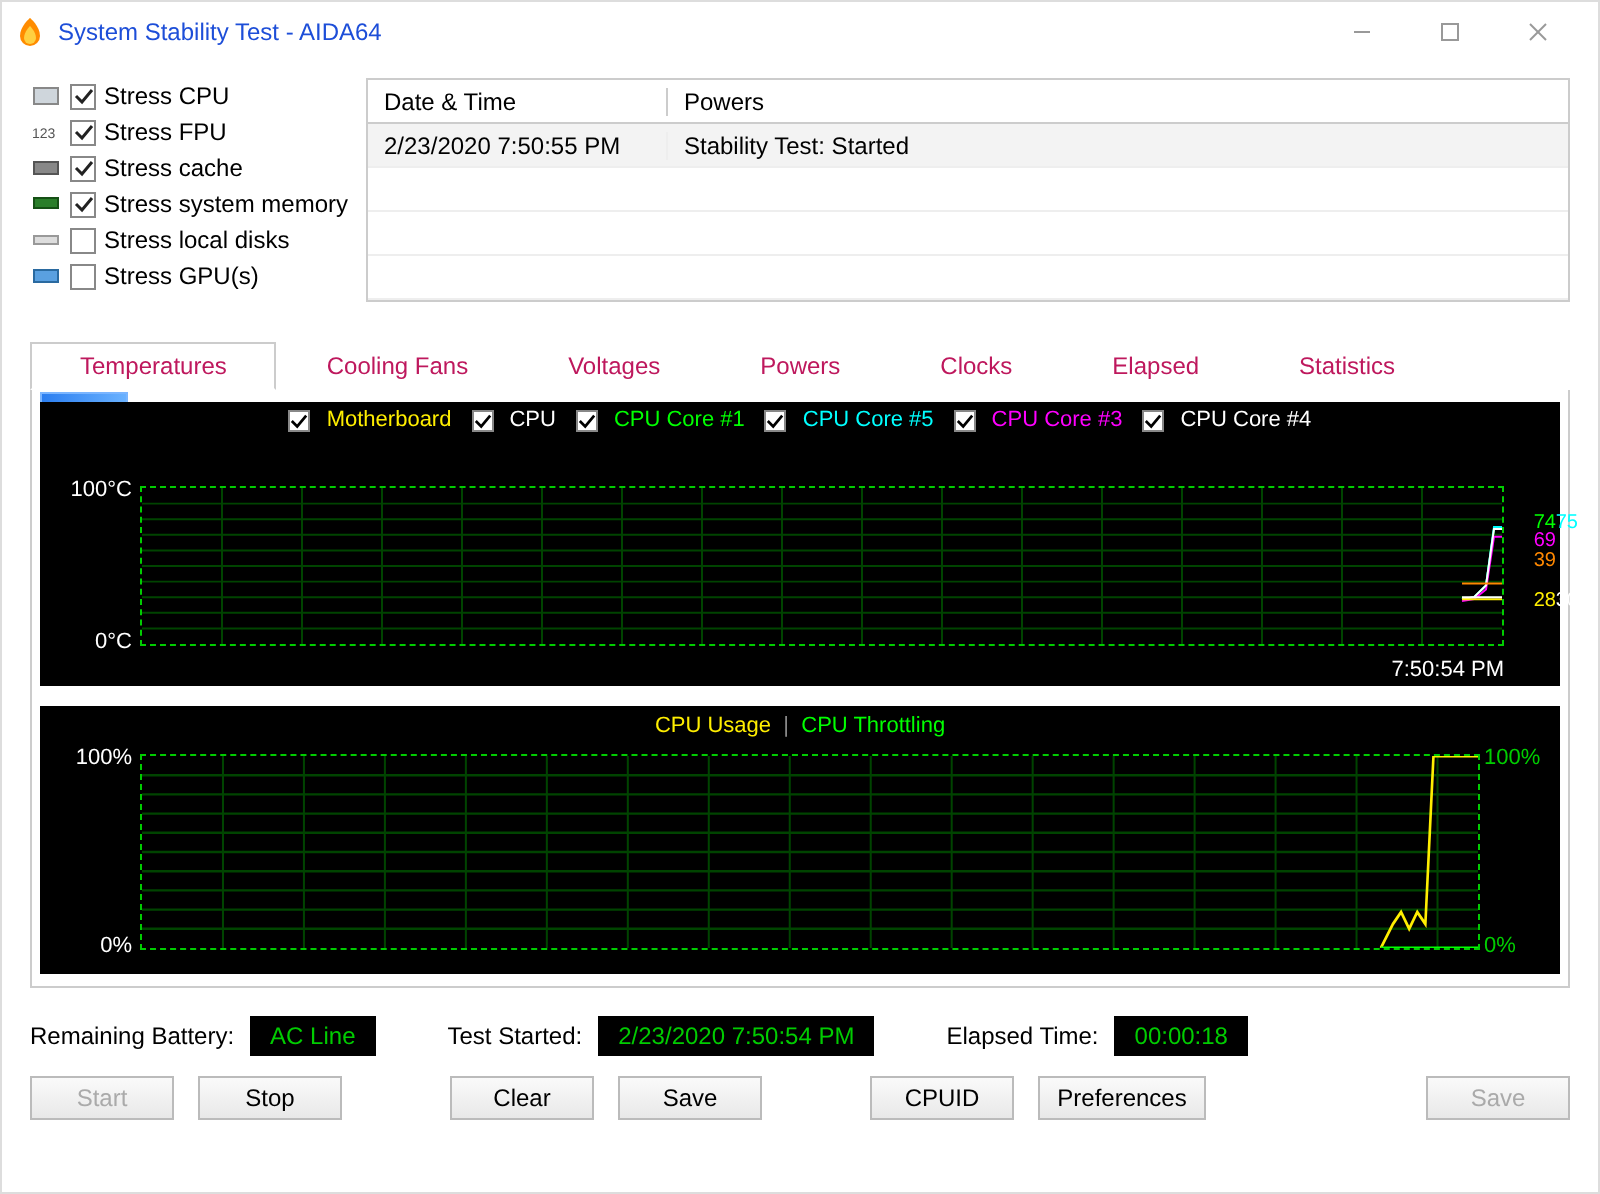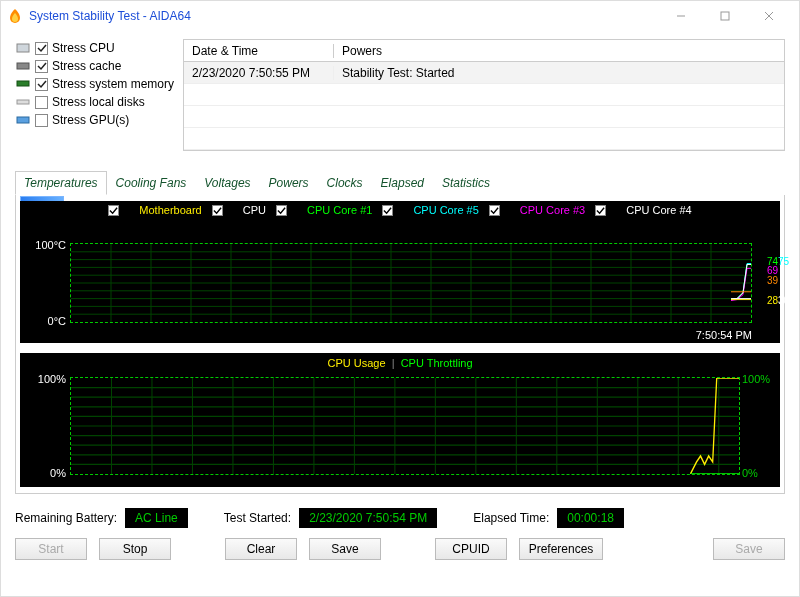--- a/index.html
+++ b/index.html
@@ -19,27 +19,27 @@
   .chk.on svg { display: block; }
   .chk svg { display: none; width: 10px; height: 10px; }
   .logtable { flex: 1; border: 1px solid #ccc; font-size: 12px; }
   .logtable .hdr, .logtable .row { display: flex; height: 22px; align-items: center; }
   .logtable .hdr { border-bottom: 1px solid #ccc; }
   .logtable .row { border-bottom: 1px solid #eee; }
   .logtable .c1 { width: 150px; padding-left: 8px; border-right: 1px solid #eee; }
   .logtable .c2 { flex: 1; padding-left: 8px; }
   .hdr .c1 { border-right: 1px solid #ccc; }
   .tabs { margin-top: 20px; display: flex; font-size: 12px; }
-  .tab { padding: 4px 8px; border: 1px solid transparent; color: #14532d; cursor: default; font-style: italic; }
+  .tab { padding: 4px 24px; border: 1px solid transparent; color: #be185d; cursor: default; }
   .tab.active { border: 1px solid #ccc; border-bottom-color: #fff; background: #fff; }
   .chartwrap { position: relative; border: 1px solid #ccc; border-top: none; padding: 6px 4px 0 4px; }
 
   .chartA { height: 142px; background: #000; position: relative; font-size: 11px; color: #fff; }
   .chartA .legend { display: flex; flex-wrap: wrap; justify-content: center; gap: 10px; padding-top: 3px; }
-  .legend .item { display: flex; align-items: center; gap: 20px; }
+  .legend .item { display: flex; align-items: center; gap: 8px; }
   .legend .item .sw { width: 11px; height: 11px; border: 1px solid #888; background: #fff; display: flex; align-items: center; justify-content: center; }
   .legend .item .sw svg { width: 9px; height: 9px; display: block; }
   .chartA .plot { position: absolute; left: 50px; right: 28px; top: 42px; bottom: 20px; border: 1px dashed #0c0; }
   .chartA .ylab { position: absolute; left: 6px; width: 40px; text-align: right; font-size: 11px; }
   .chartA .ytop { top: 38px; }
   .chartA .ybot { bottom: 16px; }
   .chartA .timelab { position: absolute; right: 28px; bottom: 2px; font-size: 11px; }
   .chartA .rv { position: absolute; right: 2px; font-size: 10px; line-height: 9px; }
   .chartB { margin-top: 10px; height: 134px; background: #000; position: relative; font-size: 11px; color: #fff; }
   .chartB .legend2 { text-align: center; padding-top: 4px; }
@@ -101,20 +101,33 @@
               <svg width="14" height="10" viewBox="0 0 14 10">
                 <rect x="1" y="1" width="12" height="8" fill="#cfd6dc" stroke="#888"></rect>
               </svg>
             </span>
           <span class="chk on">
               <svg viewBox="0 0 10 10">
                 <polyline points="1,5 4,8 9,2" fill="none" stroke="#222" stroke-width="1.5"></polyline>
               </svg>
             </span>
           <span>Stress CPU</span>
+        </div>
+        <div class="stress-item">
+          <span class="ico">
+              <svg width="14" height="10" viewBox="0 0 14 10">
+                <text x="0" y="8" font-size="7" fill="#555">123</text>
+              </svg>
+            </span>
+          <span class="chk on">
+              <svg viewBox="0 0 10 10">
+                <polyline points="1,5 4,8 9,2" fill="none" stroke="#222" stroke-width="1.5"></polyline>
+              </svg>
+            </span>
+          <span>Stress FPU</span>
         </div>
         <div class="stress-item">
           <span class="ico">
               <svg width="14" height="10" viewBox="0 0 14 10">
                 <rect x="1" y="2" width="12" height="6" fill="#888" stroke="#555"></rect>
               </svg>
             </span>
           <span class="chk on">
               <svg viewBox="0 0 10 10">
                 <polyline points="1,5 4,8 9,2" fill="none" stroke="#222" stroke-width="1.5"></polyline>

